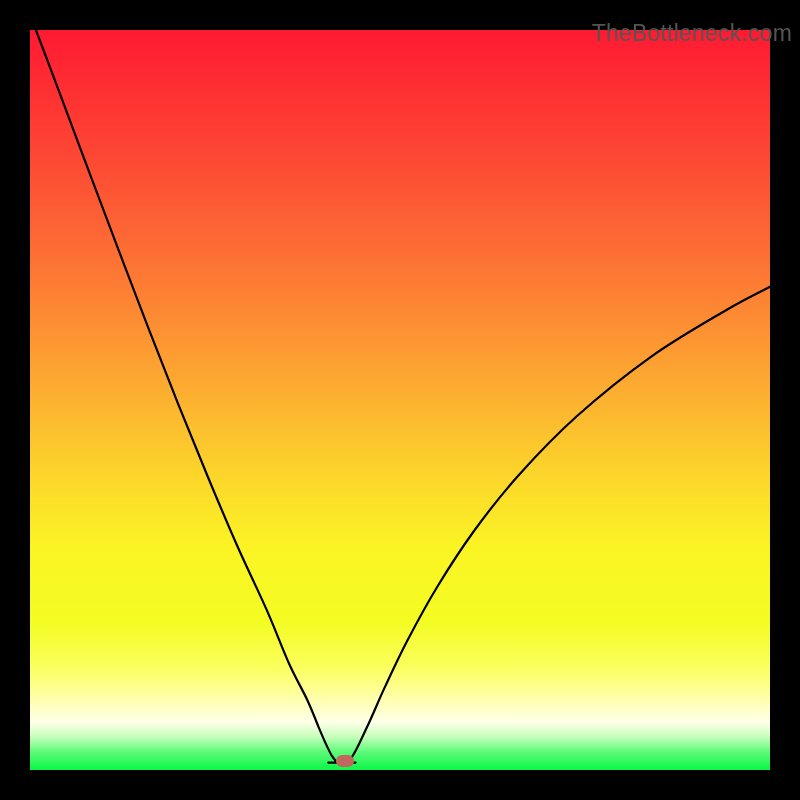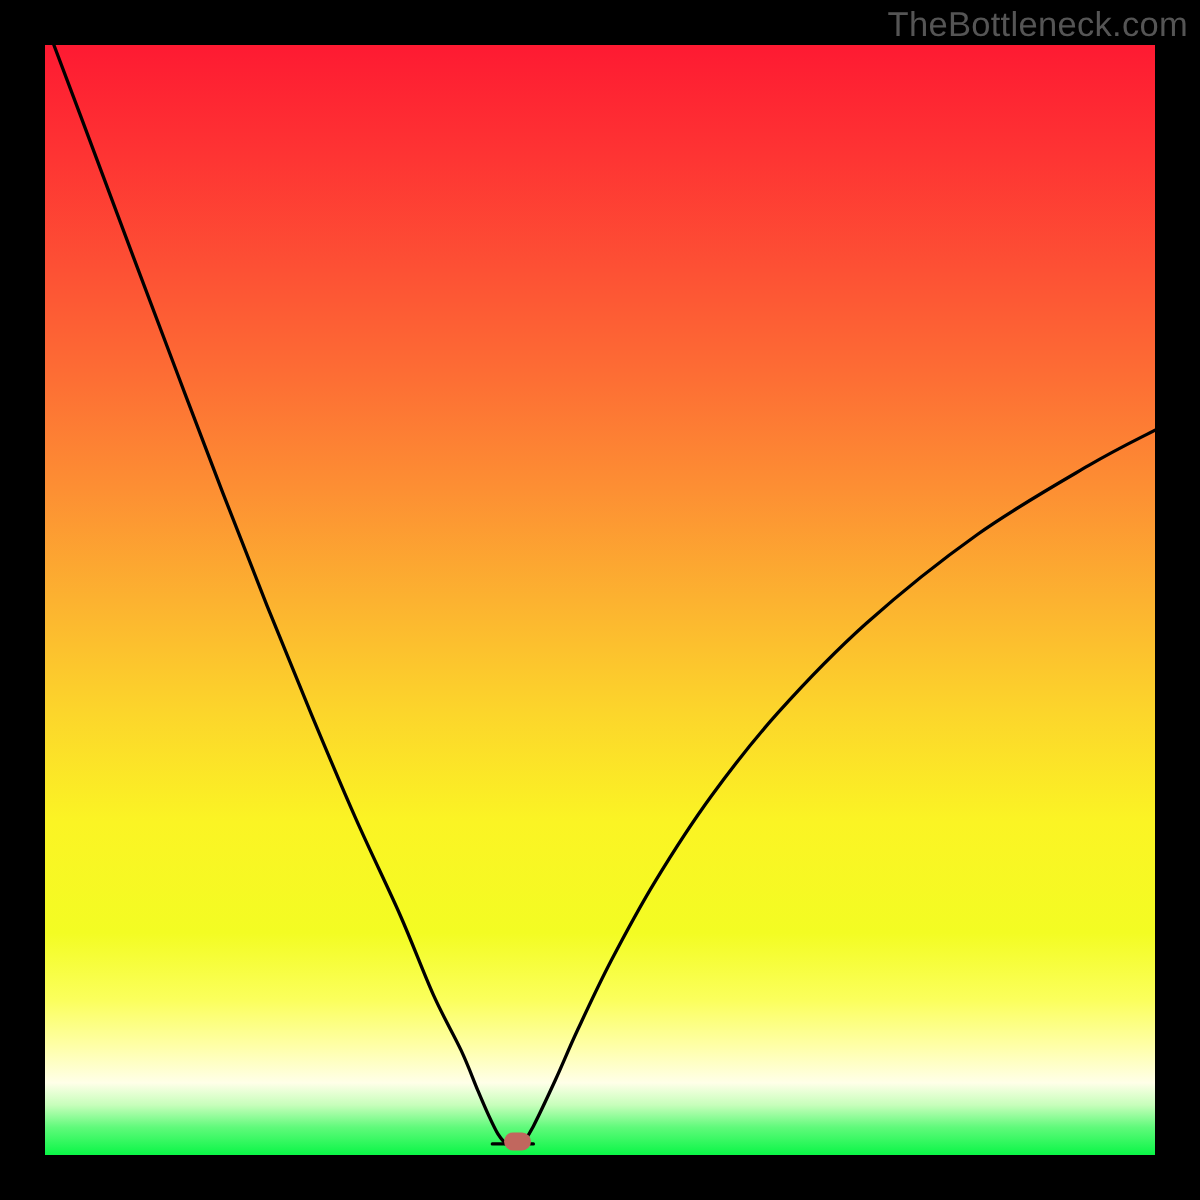--- a/index.html
+++ b/index.html
@@ -21,21 +21,21 @@
   }
   .gradient {
     position: absolute;
     left: 0;
     top: 0;
     width: 740px;
     height: 740px;
   }
   .watermark {
     position: absolute;
-    top: 3px;
+    top: 20px;
     right: 8px;
     color: #555555;
     font-size: 23px;
     letter-spacing: 0.2px;
     font-weight: 400;
     user-select: none;
   }
   svg.curve {
     position: absolute;
     left: 0;

